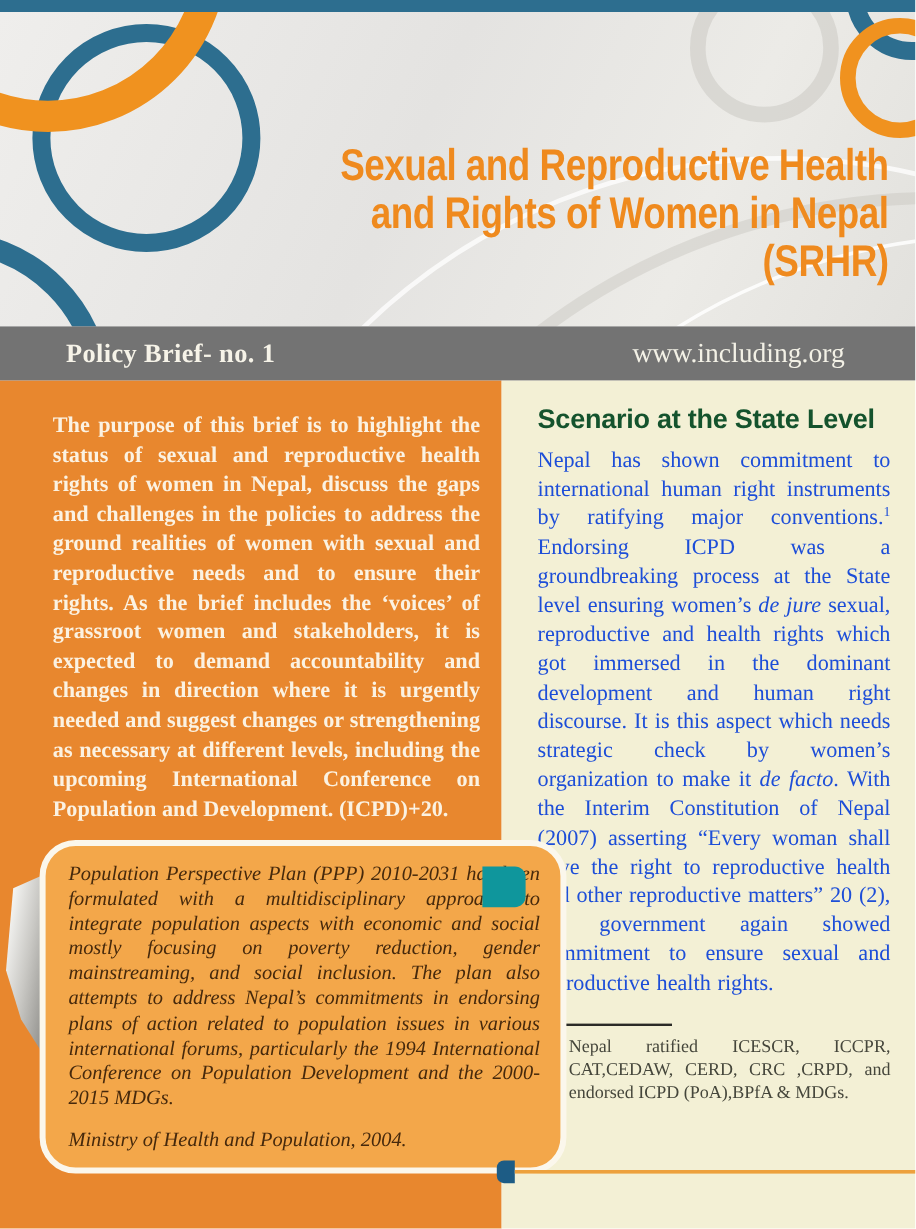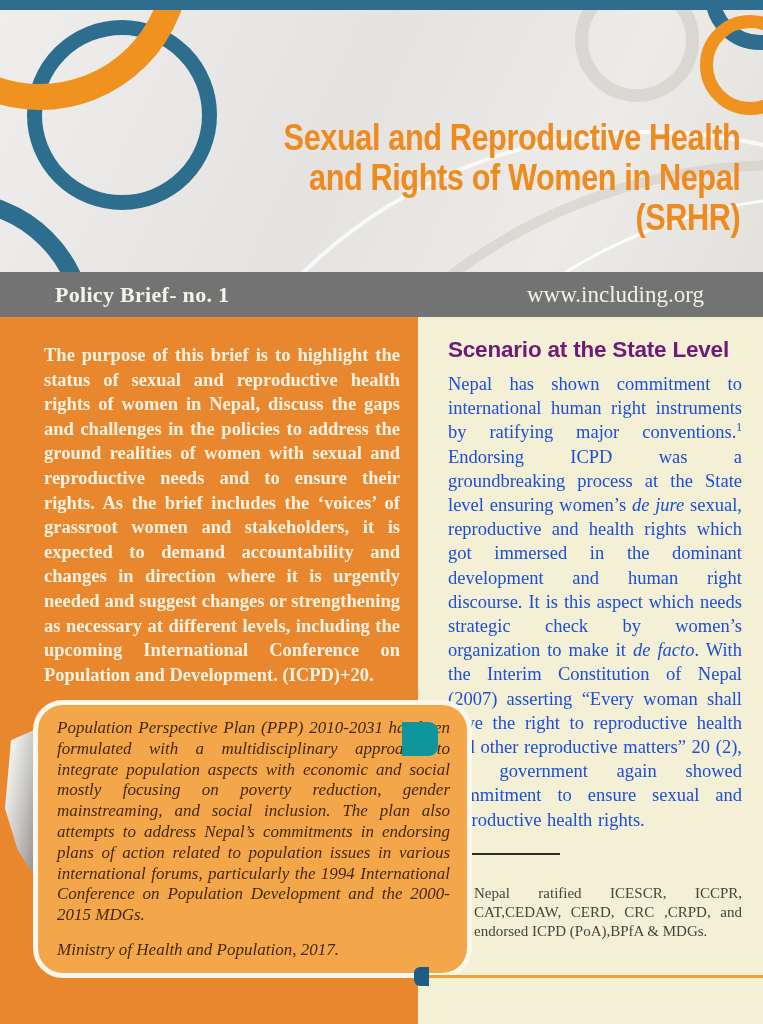--- a/index.html
+++ b/index.html
@@ -58,30 +58,30 @@
 
   .teal-tab{position:absolute;left:402px;top:405px;width:36px;height:34px;
             background:#0f969c;border-radius:0 9px 9px 0;z-index:3;}
 
   .rule-row{position:absolute;left:414px;top:650px;width:349px;display:flex;align-items:center;z-index:4;}
   .blue-tab{width:15px;height:19px;background:#1d5c85;border-radius:6px 0 0 6px;flex:none;}
   .orange-line{flex:1;height:3px;background:#eda13d;}
 
   
   .scenario-heading{margin:0 0 9px 0;font-family:"Liberation Sans",sans-serif;font-weight:bold;
-                    font-size:22.5px;letter-spacing:-.2px;color:#701a75;}
+                    font-size:22.5px;letter-spacing:-.2px;color:#14532d;}
   .scenario-body{margin:0;font-size:18.5px;line-height:24.2px;color:#1d4ed8;
                  text-align:justify;word-spacing:1px;}
   .scenario-body sup{font-size:.62em;line-height:0;vertical-align:super;}
   .it{font-style:italic;}
 
   .footnote-rule{width:112px;height:2px;background:#2b2b27;margin:21px 0 9px 0;}
   .footnote{display:flex;font-size:15px;line-height:19px;color:#45463b;text-align:justify;}
   .fn-num{width:26px;flex:none;}
-  .fn-text{flex:1;margin-top:20px;}
+  .fn-text{flex:1;}
 </style>
 </head>
 <body>
 
 <div class="page">
 
   <div class="top-bar"></div>
 
   <div class="header">
     <div class="ring ring-gray-tr"></div>
@@ -108,21 +108,21 @@
 
   <div class="content">
 
     <div class="left-col">
       <p class="intro">The purpose of this brief is to highlight the status of sexual and reproductive health rights of women in Nepal, discuss the gaps and challenges in the policies to address the ground realities of women with sexual and reproductive needs and to ensure their rights. As the brief includes the ‘voices’ of grassroot women and stakeholders, it is expected to demand accountability and changes in direction where it is urgently needed and suggest changes or strengthening as necessary at different levels, including the upcoming International Conference on Population and Development. (ICPD)+20.</p>
 
       <div class="curl"></div>
 
       <div class="quote-box">
         <p>Population Perspective Plan (PPP) 2010-2031 has been formulated with a multidisciplinary approach to integrate population aspects with economic and social mostly focusing on poverty reduction, gender mainstreaming, and social inclusion. The plan also attempts to address Nepal’s commitments in endorsing plans of action related to population issues in various international forums, particularly the 1994 International Conference on Population Development and the 2000-2015 MDGs.</p>
-        <p class="quote-attr">Ministry of Health and Population, 2017.</p>
+        <p class="quote-attr">Ministry of Health and Population, 2004.</p>
       </div>
 
       <div class="teal-tab"></div>
     </div>
 
     <div class="right-col">
       <h2 class="scenario-heading">Scenario at the State Level</h2>
       <p class="scenario-body"><span>Nepal has shown commitment to international human right instruments  by ratifying major conventions.</span><sup>1</sup><span> Endorsing ICPD was a groundbreaking process at the State level ensuring women’s </span><span class="it">de jure</span><span> sexual, reproductive and health rights which got immersed in the dominant development and human right discourse. It is this aspect which needs strategic check by women’s organization to make it </span><span class="it">de facto</span><span>. With the Interim Constitution of Nepal (2007) asserting “Every woman shall have the right to reproductive health and other reproductive matters” 20 (2), the government again showed commitment to ensure sexual and reproductive health rights.</span></p>
 
       <div class="footnote-rule"></div>

